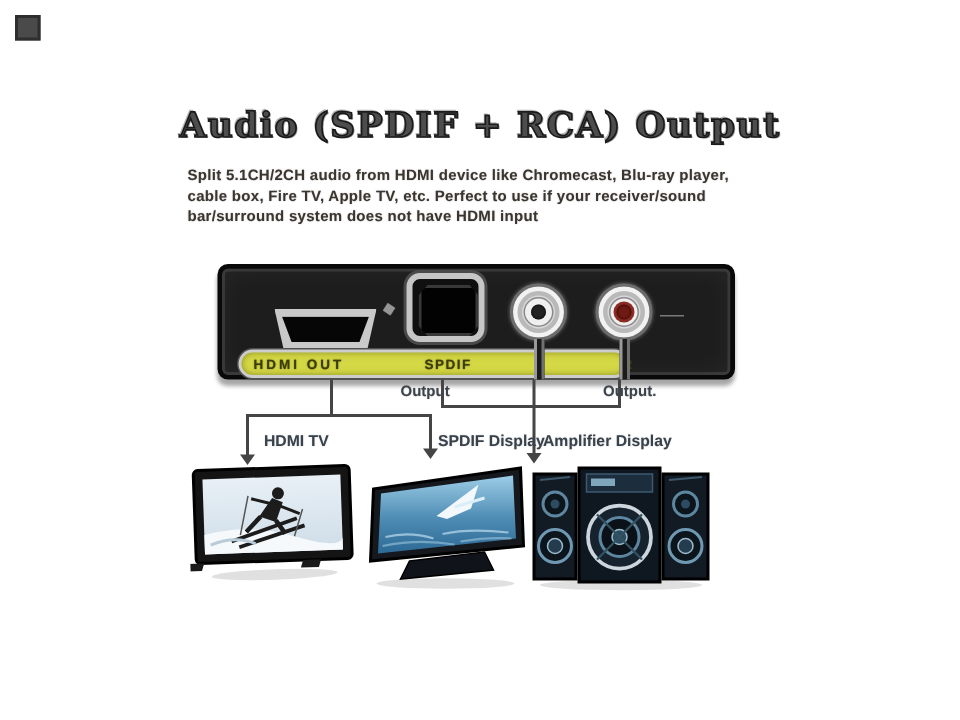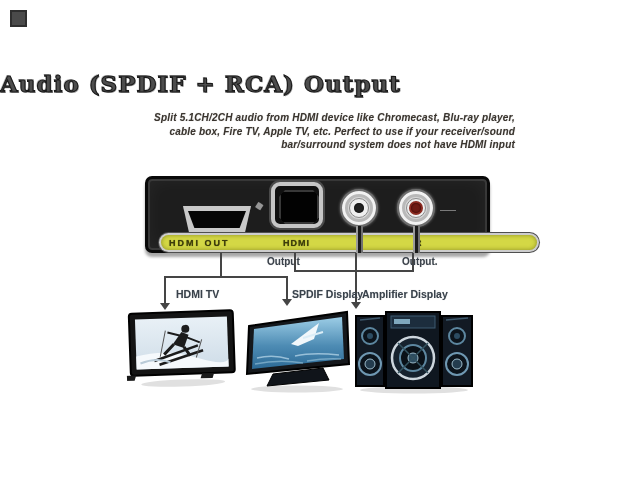--- a/index.html
+++ b/index.html
@@ -5,30 +5,29 @@
   html,body{margin:0;padding:0;background:#ffffff;}
   .stage{
     position:relative;width:640px;height:480px;background:#ffffff;overflow:hidden;
     font-family:"Liberation Sans", sans-serif;
   }
   
   .corner-mark{position:absolute;left:10px;top:10px;width:17px;height:17px;
     background:#4a4a4a;border:2px solid #2e2e2e;box-sizing:border-box;}
   
   .title{
-    position:absolute;left:0;top:70px;width:640px;margin:0;
+    position:absolute;left:0;top:70px;width:640px;margin:0;text-align:center;
     font-family:"DejaVu Serif", serif;font-weight:bold;font-size:23px;letter-spacing:1px;
     color:#4d4d4d;-webkit-text-stroke:1.1px #1a1a1a;
     text-shadow:1px 1px 0 rgba(40,40,40,.45), -1px -1px 0 rgba(40,40,40,.35);
   }
   .description{
-    position:absolute;left:125px;top:111px;width:390px;margin:0;text-align:right;
+    position:absolute;left:125px;top:111px;width:390px;margin:0;text-align:left;
     font-size:10px;line-height:13.5px;font-weight:bold;color:#3a352f;letter-spacing:.2px;
     text-shadow:0 0 1px rgba(60,55,50,.35);
-    font-style:italic;
   }
   
   .device{
     position:absolute;left:145px;top:176px;width:345px;height:77px;
     background:#1d1d1d;border:3px solid #090909;border-radius:7px;box-sizing:border-box;
     box-shadow:inset 0 0 0 2px rgba(255,255,255,.10), inset 0 0 20px rgba(255,255,255,.05),
                0 4px 3px rgba(0,0,0,.35);
   }
   .hdmi-outer{
     position:absolute;left:35px;top:27px;width:68px;height:27px;background:#c9c9c9;
@@ -62,21 +61,21 @@
   .rca-l{left:192px;top:10px;}
   .rca-r{left:249px;top:10px;}
   .hole-dark{background:#222222;box-shadow:inset 0 0 2px #000;}
   .hole-red{background:#6e1b14;box-shadow:inset 0 0 2px #2a0300, 0 0 0 2px #8a2a20;}
   .stem{position:absolute;width:7px;height:27px;background:#1b1b1b;
     border-left:2px solid #9a9a9a;border-right:2px solid #707070;box-sizing:border-box;z-index:4;}
   .stem-l{left:208px;top:47px;}
   .stem-r{left:265px;top:47px;}
   .scratch{position:absolute;left:292px;top:31px;width:16px;height:1px;background:#7a7a7a;}
   .strip{
-    position:absolute;left:13px;top:56px;width:376px;height:15px;background:#d4d845;
+    position:absolute;left:13px;top:56px;width:256px;height:15px;background:#d4d845;
     border-radius:8px;z-index:3;
     box-shadow:0 0 0 2px #cdcdcd, 0 0 0 3px #4f4f4f, inset 0 0 4px rgba(90,90,10,.6);
   }
   .strip span{position:absolute;top:3px;font-size:9px;font-weight:bold;color:#3c3c0a;
     text-shadow:0 0 1px rgba(60,60,10,.8);}
   .lbl-hdmi{left:8px;letter-spacing:2px;}
   .lbl-spdif{left:122px;letter-spacing:1px;}
   .lbl-l{left:196px;}
   .lbl-r{left:254px;}
   
@@ -120,21 +119,21 @@
     <div class="rca rca-r">
       <div class="rca-mid">
         <div class="rca-hole hole-red"></div>
       </div>
     </div>
     <div class="stem stem-l"></div>
     <div class="stem stem-r"></div>
     <div class="scratch"></div>
     <div class="strip">
       <span class="lbl-hdmi">HDMI OUT</span>
-      <span class="lbl-spdif">HDMI</span>
+      <span class="lbl-spdif">SPDIF</span>
       <span class="lbl-l">L</span>
       <span class="lbl-r">R</span>
     </div>
   </div>
 
   <div class="vline" style="left:220px;top:253px;height:24px;"></div>
   <span class="branch-label" style="left:227px;top:256px;">Output</span>
   <div class="hline" style="left:164px;top:276px;width:124px;"></div>
   <div class="vline" style="left:164px;top:276px;height:28px;"></div>
   <div class="arrow-down" style="left:160px;top:303px;"></div>

